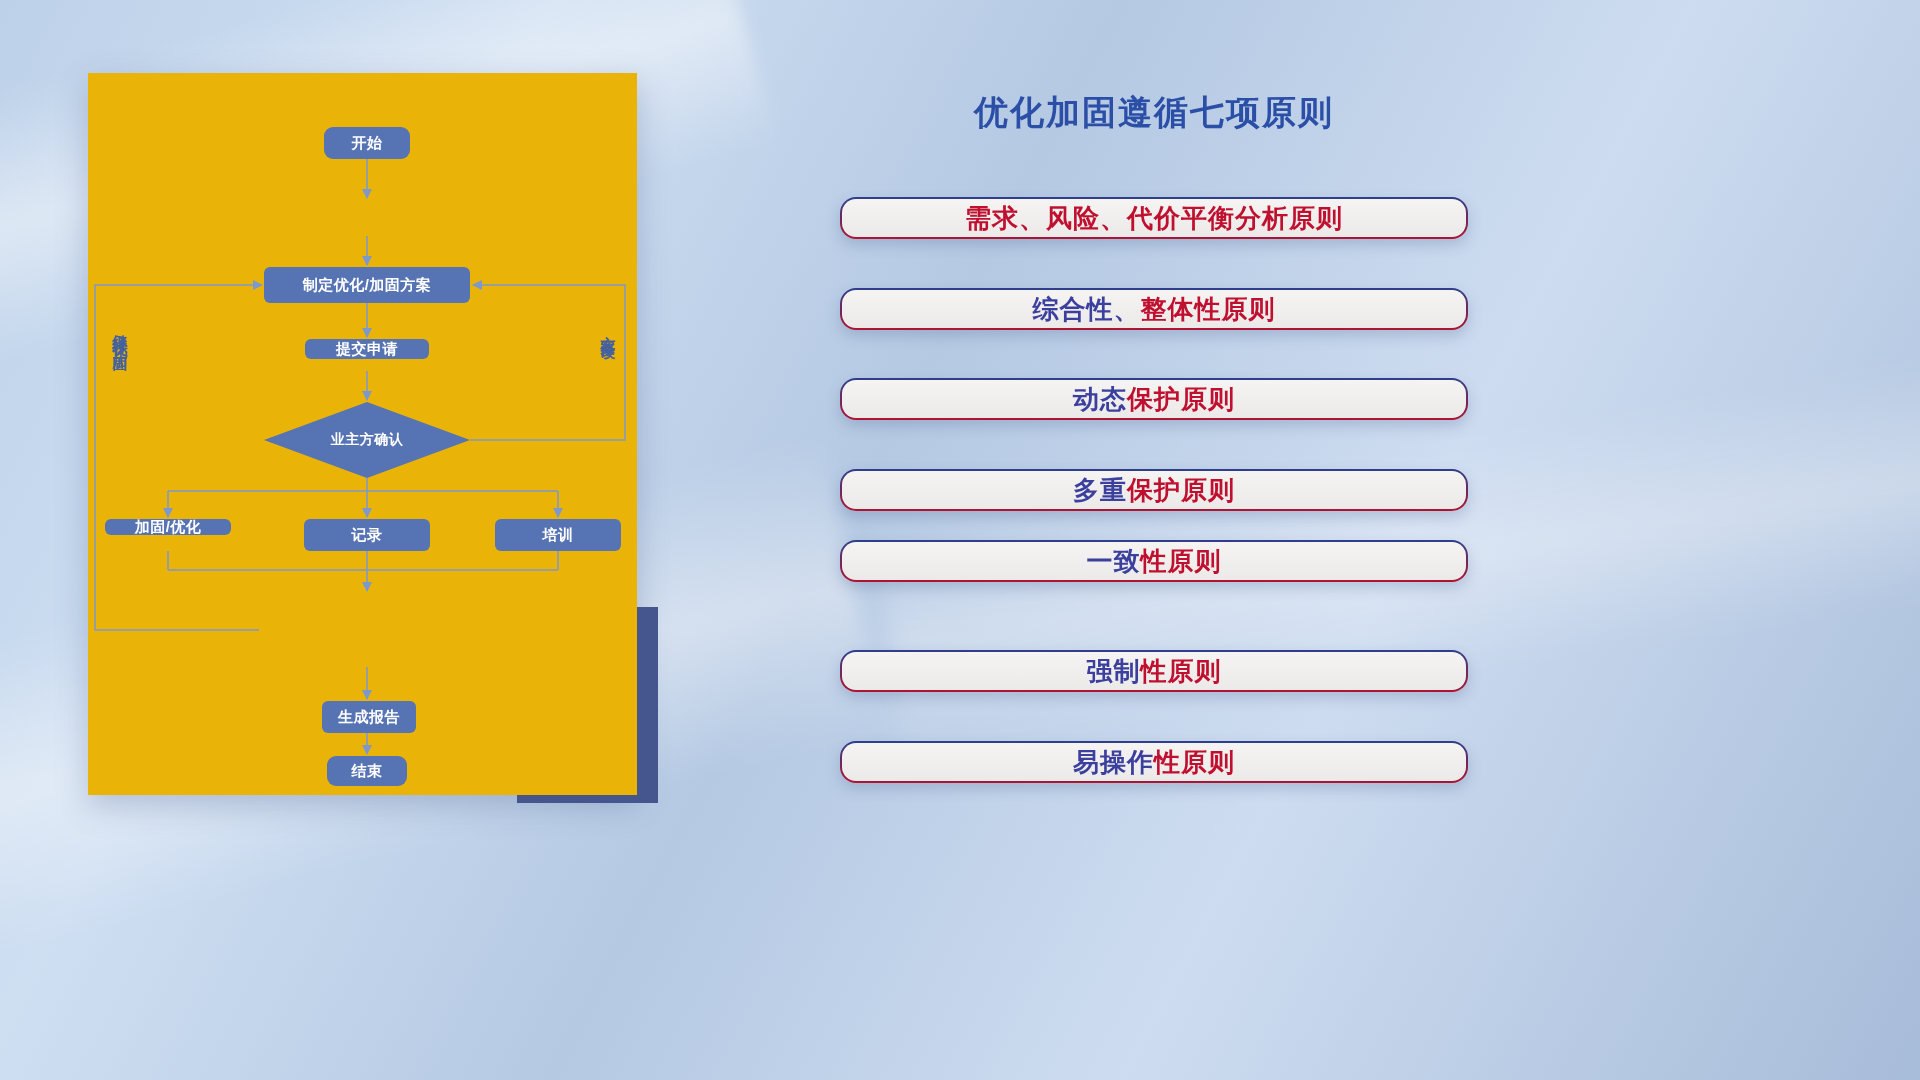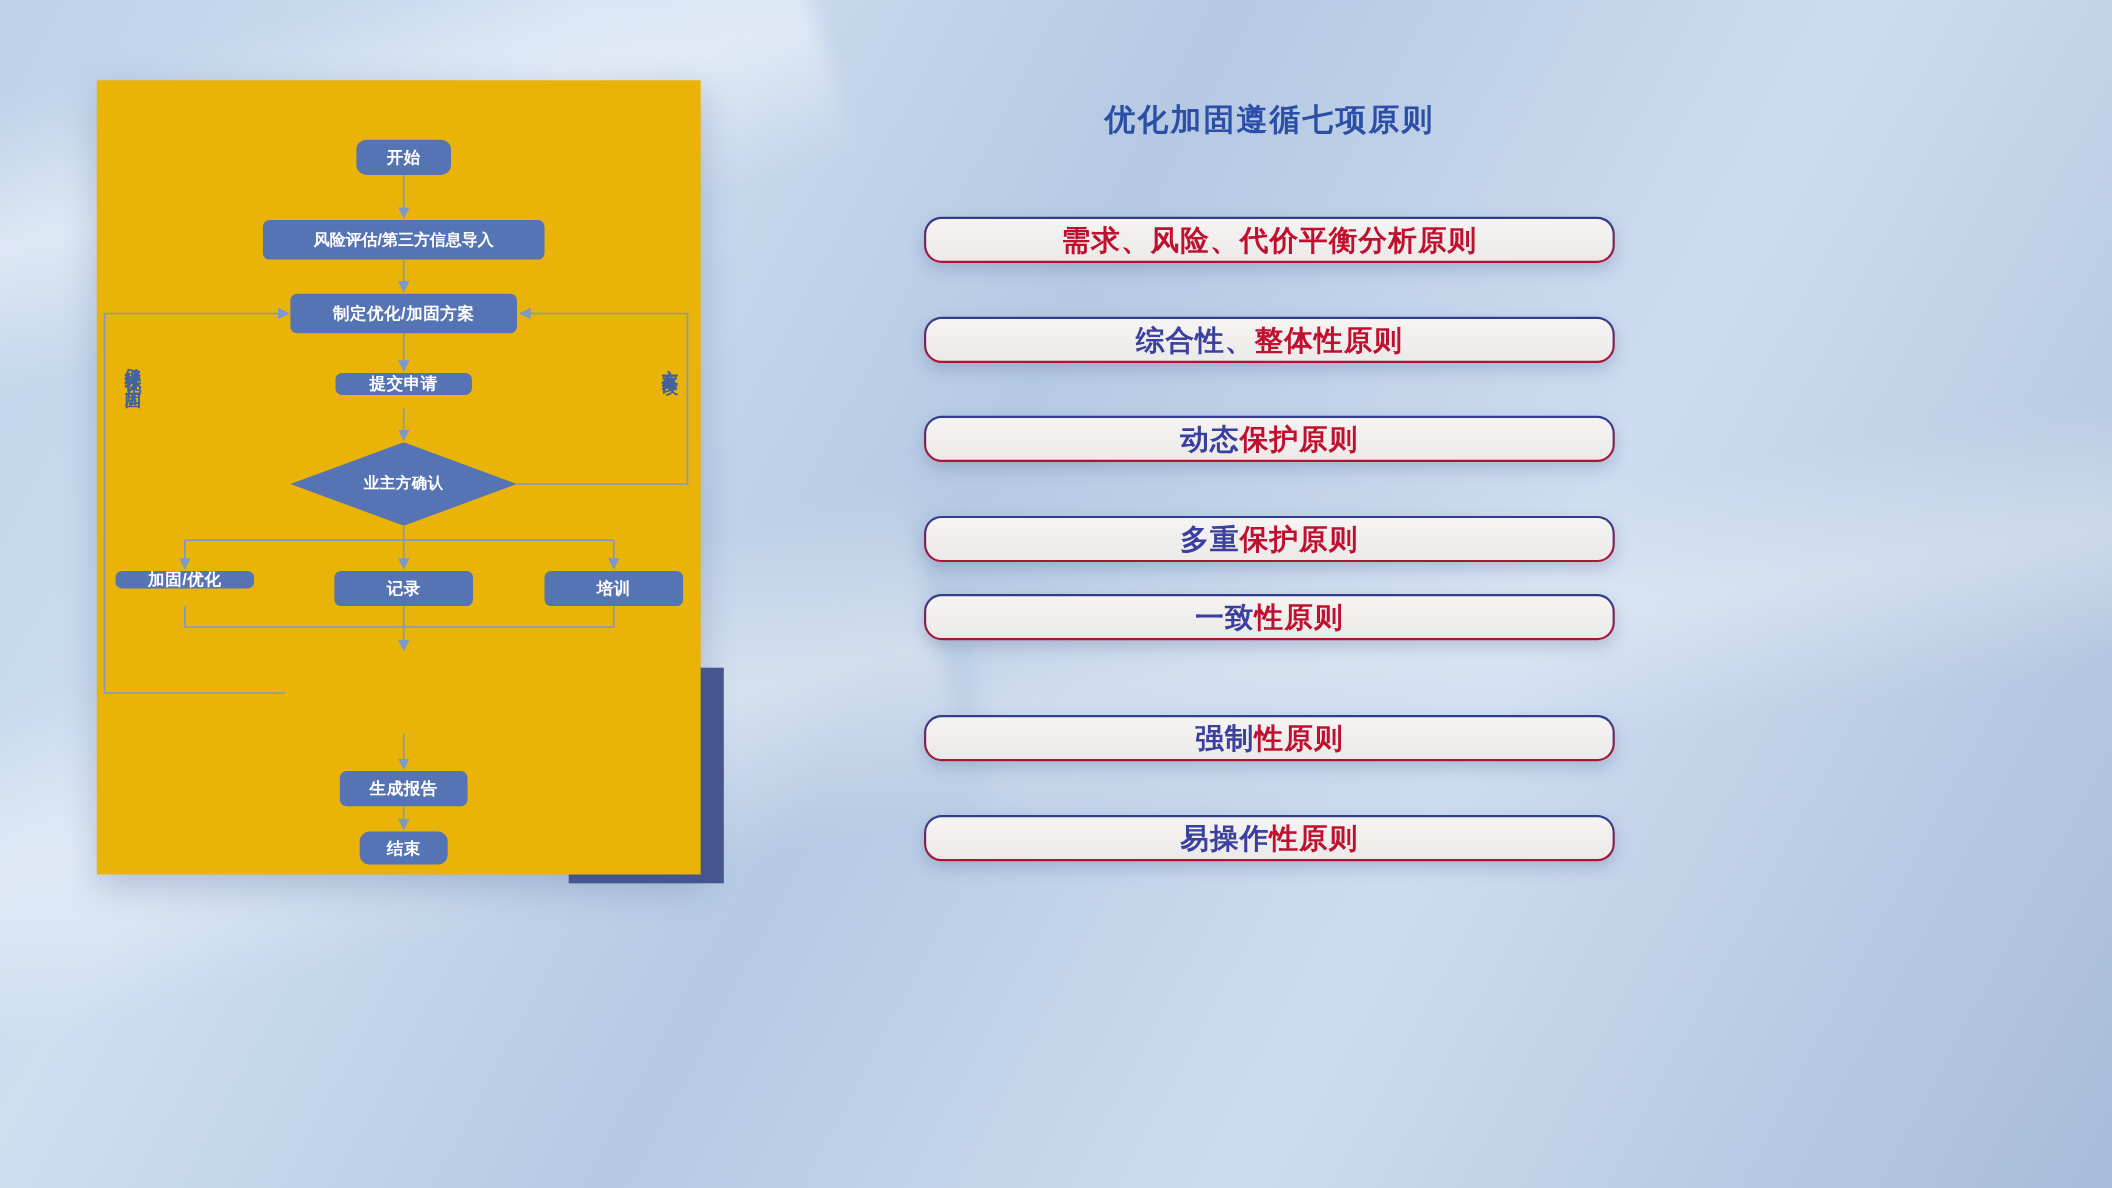--- a/index.html
+++ b/index.html
@@ -36,31 +36,31 @@
 
   .n-start  {left:236px;top:54px; width:86px; height:32px;}
   .n-risk   {left:151px;top:127px;width:256px;height:36px;font-size:14.5px;letter-spacing:0;}
   .n-plan   {left:176px;top:194px;width:206px;height:36px;}
   .n-submit {left:217px;top:266px;width:124px;height:20px;}
   .n-owner  {left:176px;top:329px;width:206px;height:76px;font-size:14px;}
   .n-harden {left:17px; top:446px;width:126px;height:16px;}
   .n-record {left:216px;top:446px;width:126px;height:32px;}
   .n-train  {left:407px;top:446px;width:126px;height:32px;}
   .n-check  {left:171px;top:520px;width:216px;height:74px;}
-  .n-report {left:221px;top:628px;width:116px;height:32px;}
+  .n-report {left:234px;top:628px;width:94px;height:32px;}
   .n-end    {left:239px;top:683px;width:80px; height:30px;}
 
   .vlabel{position:absolute;writing-mode:vertical-rl;text-orientation:mixed;
     color:#44619f;font-size:15px;font-weight:700;letter-spacing:3px;white-space:nowrap;}
   .vl-left{left:22px;top:250px;}
   .vl-right{left:510px;top:250px;}
 
   
   .panel-title{position:absolute;left:840px;top:90px;width:628px;text-align:center;
-    font-size:28px;font-weight:700;letter-spacing:2px;color:var(--title-blue,#2b4ea6);}
+    font-size:34px;font-weight:700;letter-spacing:2px;color:var(--title-blue,#2b4ea6);}
   .principle{position:absolute;left:840px;width:628px;height:42px;border-radius:16px;
     padding:2px;box-sizing:border-box;
     background:linear-gradient(180deg,var(--box-border-top,#2c3f8e),var(--box-border-bottom,#b01330));
     box-shadow:0 6px 14px rgba(70,90,140,.25);}
   .principle-inner{width:100%;height:100%;border-radius:14px;
     background:linear-gradient(180deg,#f5f4f2,#eceae8);
     display:flex;align-items:center;justify-content:center;
     font-size:26px;font-weight:600;letter-spacing:1px;white-space:nowrap;}
   .seg-purple{color:var(--principle-purple,#3b3f9e);}
   .seg-red{color:var(--principle-red,#c01030);}
@@ -90,21 +90,20 @@
     <path class="flow-line" marker-end="url(#arrw)" d="M279 418 V444"></path>
     <path class="flow-line" marker-end="url(#arrw)" d="M470 418 V444"></path>
     <path class="flow-line" marker-end="url(#arrw)" d="M279 497 V518"></path>
     <path class="flow-line" marker-end="url(#arrw)" d="M279 594 V626"></path>
     <path class="flow-line" marker-end="url(#arrw)" d="M279 660 V681"></path>
     <path class="flow-line" marker-end="url(#arrw)" d="M382 367 H537 V212 H385"></path>
     <path class="flow-line" marker-end="url(#arrw)" d="M171 557 H7 V212 H174"></path>
   </svg>
 
   <div class="fnode pill n-start">开始</div>
-  <div class="fnode n-risk">风险评估/第三方信息导入</div>
   <div class="fnode n-plan">制定优化/加固方案</div>
   <div class="fnode n-submit">提交申请</div>
   <div class="fnode diamond n-owner">业主方确认</div>
   <div class="fnode n-harden">加固/优化</div>
   <div class="fnode n-record">记录</div>
   <div class="fnode n-train">培训</div>
   <div class="fnode n-report">生成报告</div>
   <div class="fnode pill n-end">结束</div>
 
   <div class="vlabel vl-left">继续优化/加固</div>

